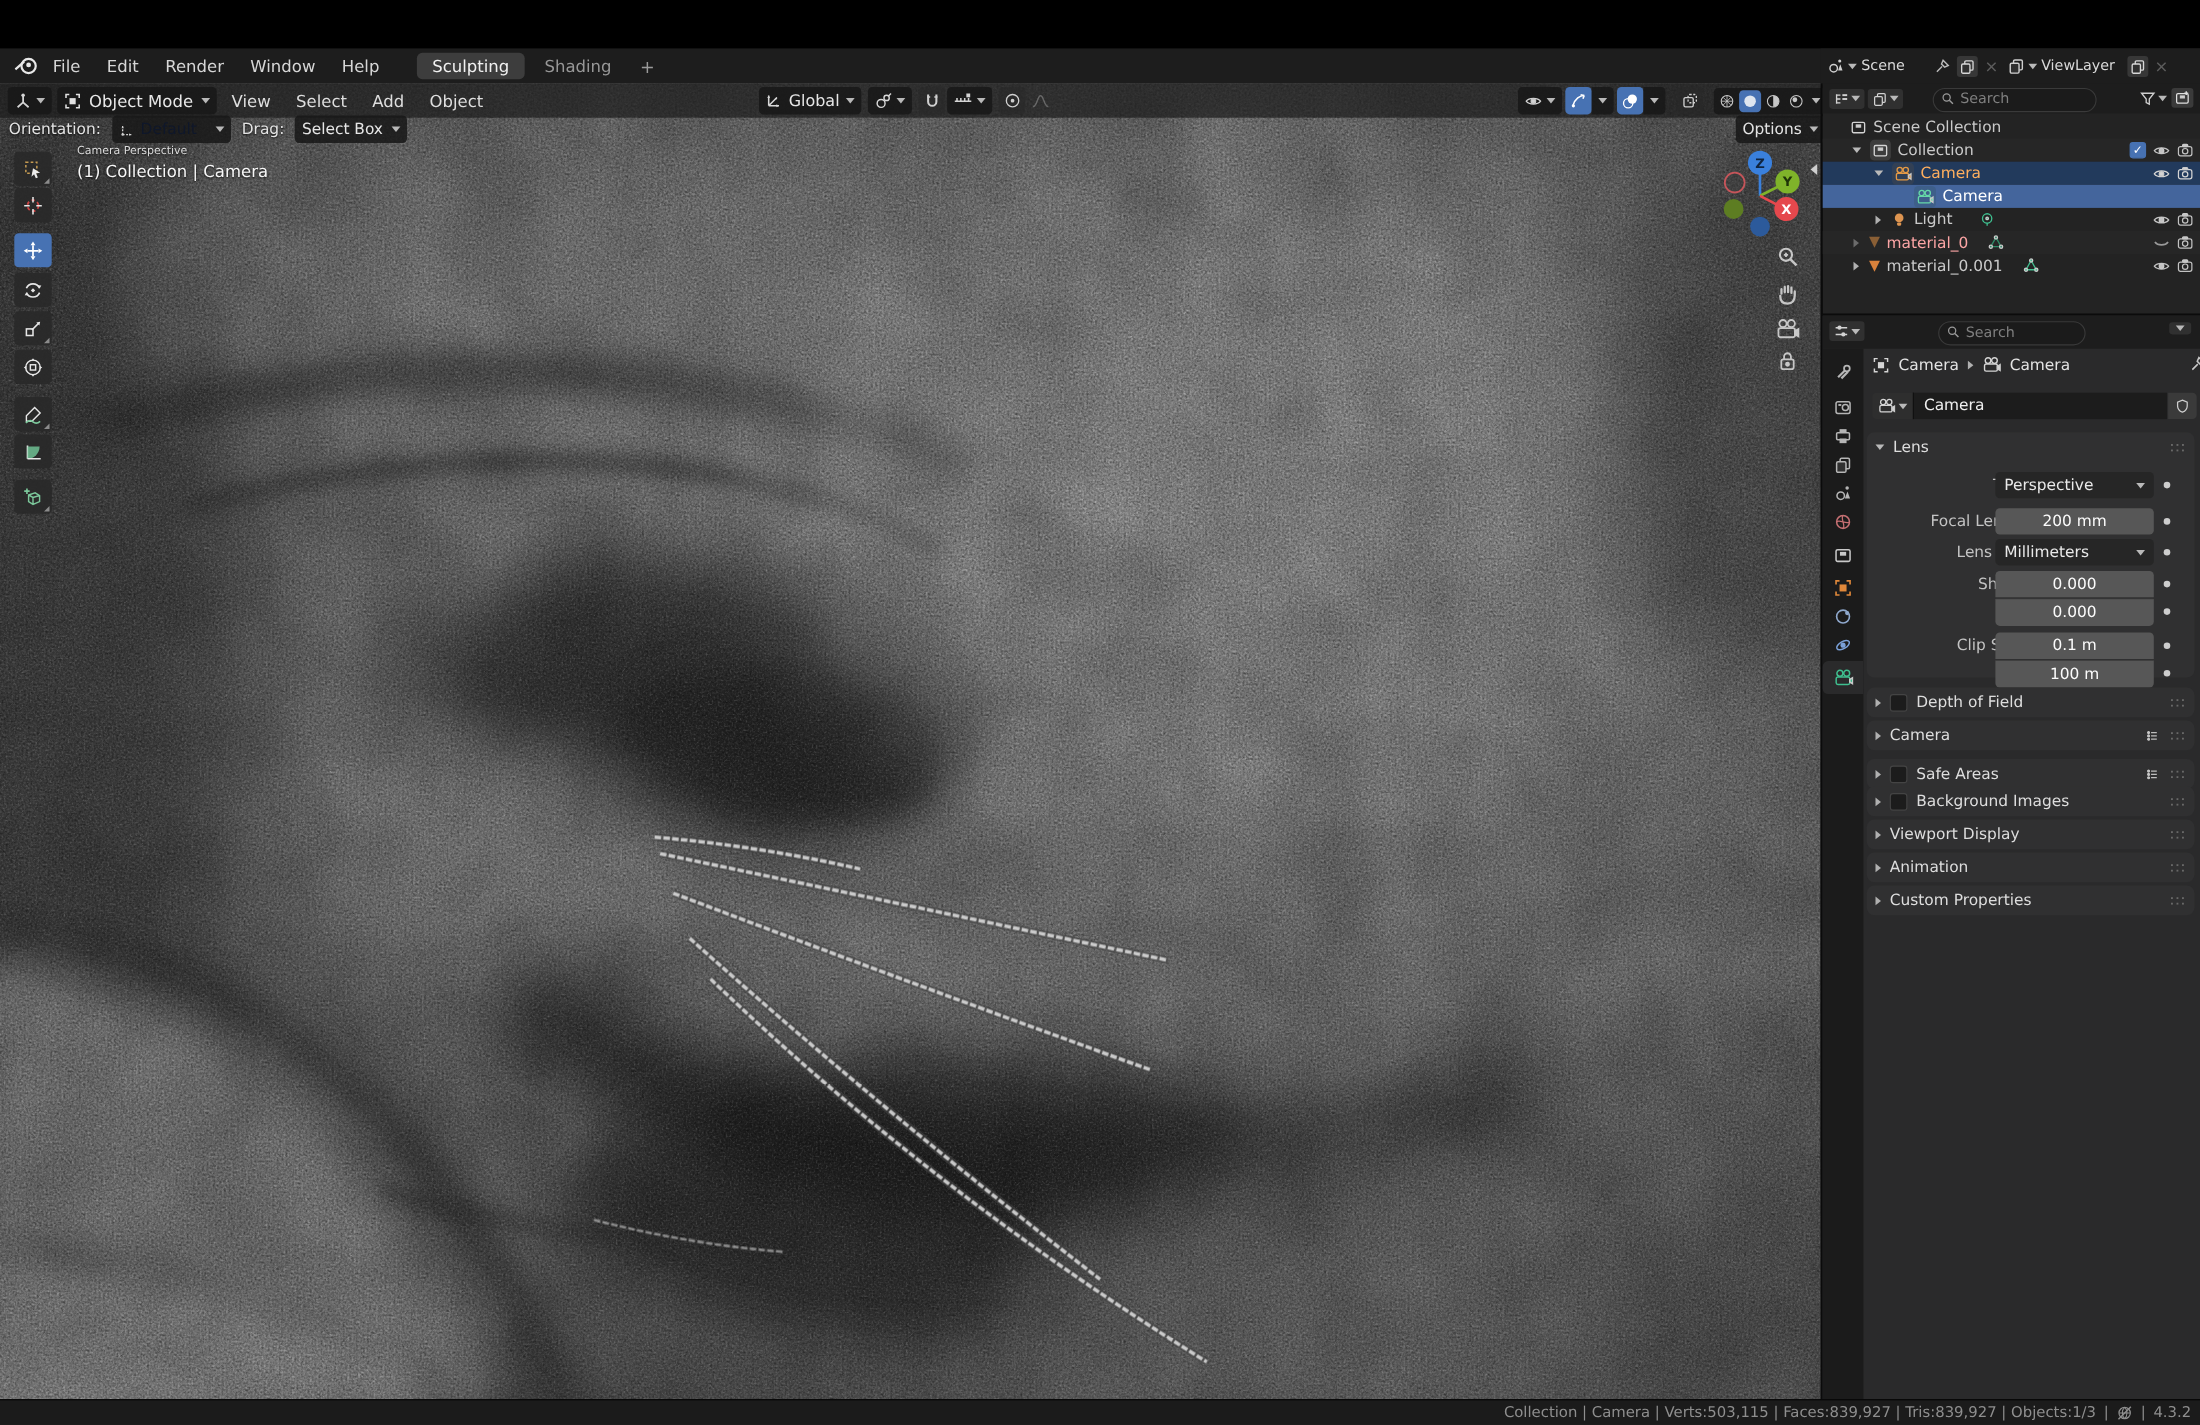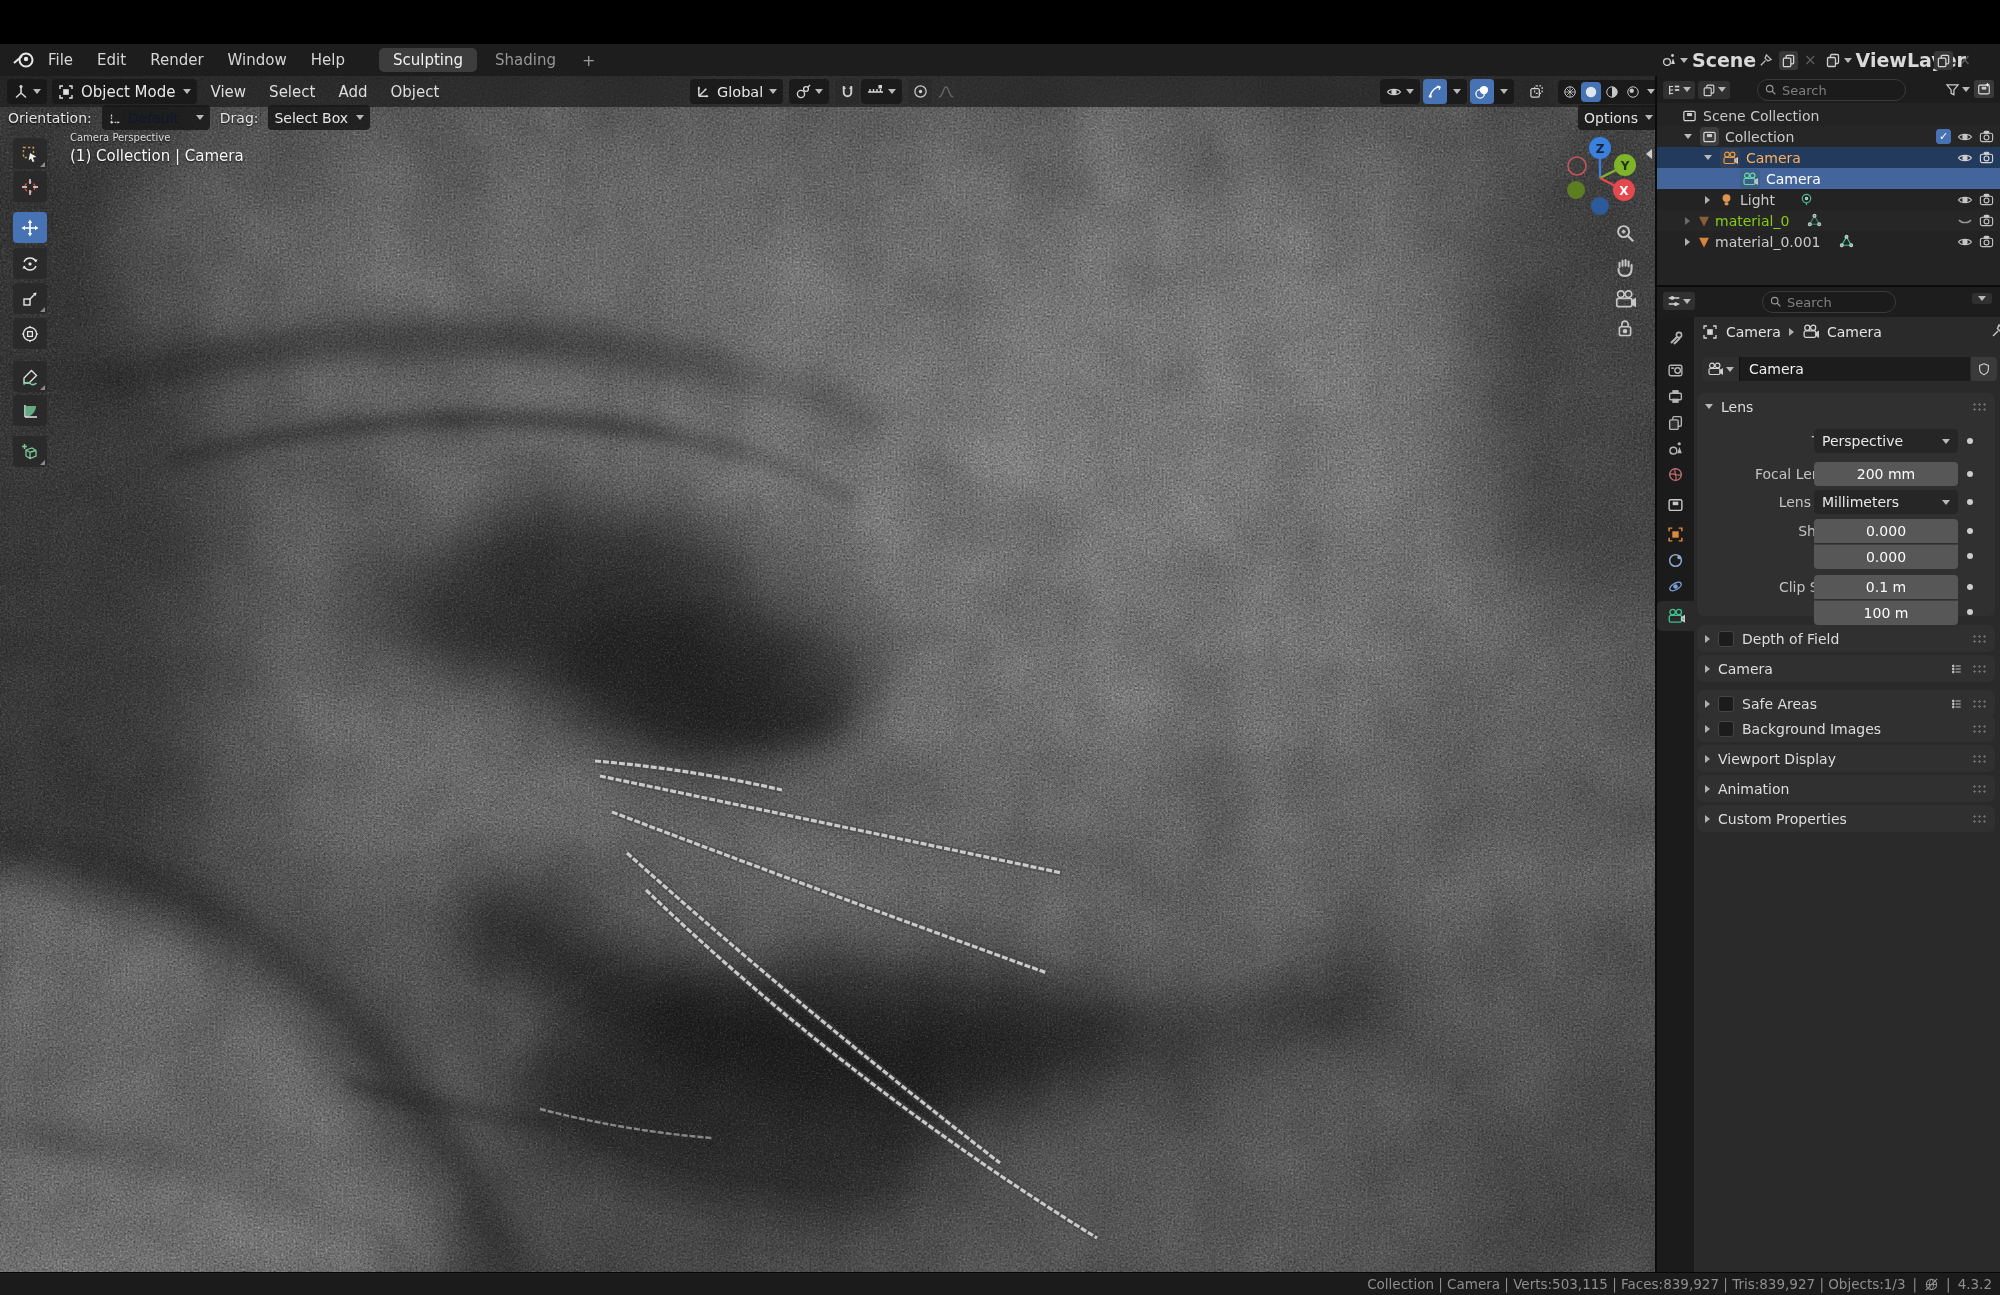--- a/index.html
+++ b/index.html
@@ -7,21 +7,21 @@
        font-family:"DejaVu Sans","Liberation Sans",sans-serif;color:#d8d8d8;
        -webkit-font-smoothing:antialiased;}
   .abs{position:absolute;}
   .row{display:flex;align-items:center;}
   
   #topbar{left:0;top:44px;width:2000px;height:32px;background:#1d1d1d;border-bottom:1px solid #0c0c0c;}
   .menu-item{font-size:15px;color:#d6d6d6;padding:0 12px;height:32px;display:flex;align-items:center;cursor:default;}
   .ws-tab{font-size:15px;color:#979797;padding:3px 14px;border-radius:5px;margin-right:4px;}
   .ws-tab.active{background:#3d3d3d;color:#f1f1f1;}
   .ws-add{color:#9a9a9a;font-size:16px;padding:0 8px;}
-  .tb-field-text{font-size:19px;color:#d9d9d9;font-weight:bold;}
+  .tb-field-text{font-size:13px;color:#d9d9d9;}
   .dim{opacity:.4;}
   
   .chev-d{width:0;height:0;border-left:4px solid transparent;border-right:4px solid transparent;border-top:5px solid #b9b9b9;display:inline-block;}
   .chev-r{width:0;height:0;border-top:4px solid transparent;border-bottom:4px solid transparent;border-left:5px solid #b0b0b0;display:inline-block;}
   .chev-l{width:0;height:0;border-top:5px solid transparent;border-bottom:5px solid transparent;border-right:6px solid #cfcfcf;display:inline-block;}
   
   #viewport{left:0;top:76px;width:1655px;height:1196px;background:#7e7e7e;}
   #vp-header{left:0;top:0;width:1655px;height:31px;background:rgba(29,29,29,.72);}
   .vh-chip{background:rgba(24,24,24,.85);border-radius:4px;height:25px;display:flex;align-items:center;padding:0 6px;}
   .vh-menu{font-size:15px;color:#dedede;padding:0 9px;height:31px;display:flex;align-items:center;text-align:right;}
@@ -651,21 +651,21 @@
             <use href="#i-eye" class="icon-use"></use>
           </svg>
         <svg width="15" height="15" viewBox="0 0 16 16" style="color:#c2c2c2">
             <use href="#i-cam" class="icon-use"></use>
           </svg>
       </span>
     </div>
     <div class="ol-row alt" style="top:134px;">
       <span class="chev-r" style="margin-left:28px;opacity:.5;"></span>
       <span style="margin-left:9px;font-size:13px;color:#8a5f35;">▼</span>
-      <span class="ol-label" style="color:#84cc16;">material_0</span>
+      <span class="ol-label" style="color:#fca5a5;">material_0</span>
       <svg style="margin-left:18px;color:#2e8a67;" width="15" height="15" viewBox="0 0 16 16">
           <use href="#i-meshdata" class="icon-use"></use>
         </svg>
       <span class="ol-right">
         <svg width="16" height="16" viewBox="0 0 16 16" style="color:#9a9a9a">
             <use href="#i-eye-closed" class="icon-use"></use>
           </svg>
         <svg width="15" height="15" viewBox="0 0 16 16" style="color:#c2c2c2">
             <use href="#i-cam" class="icon-use"></use>
           </svg>

